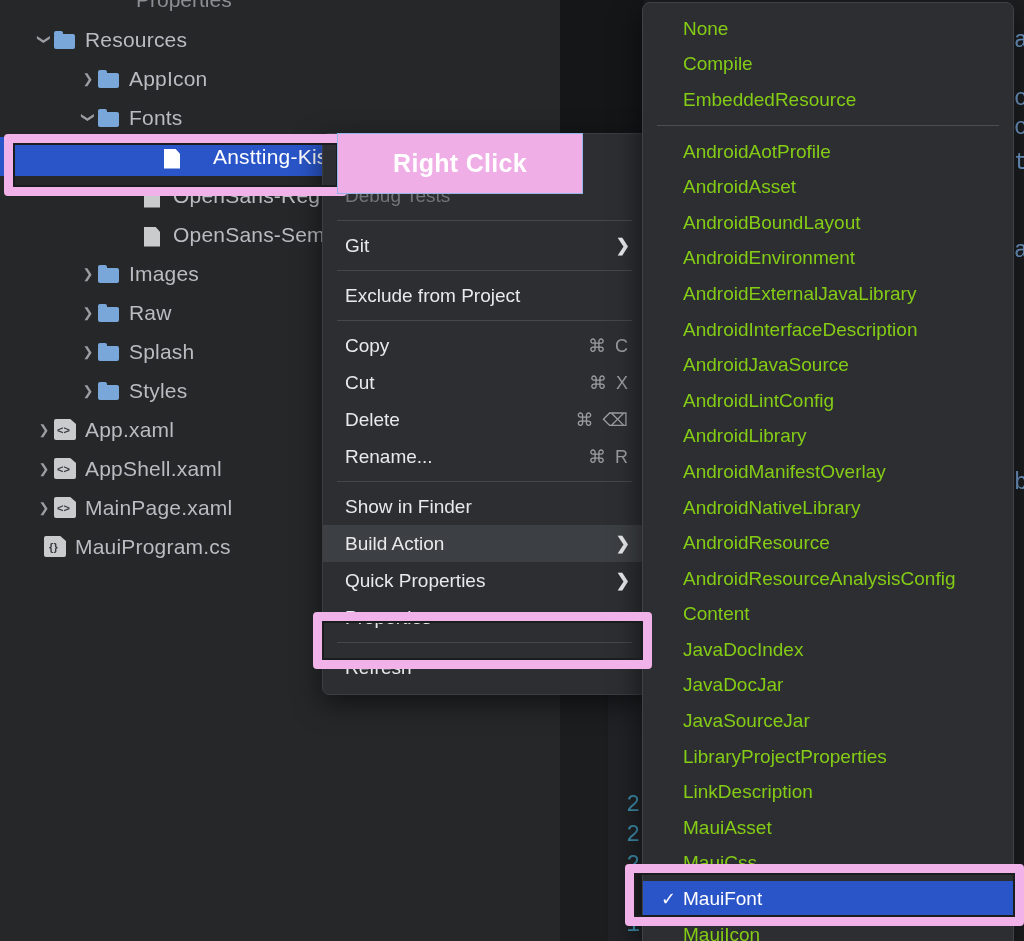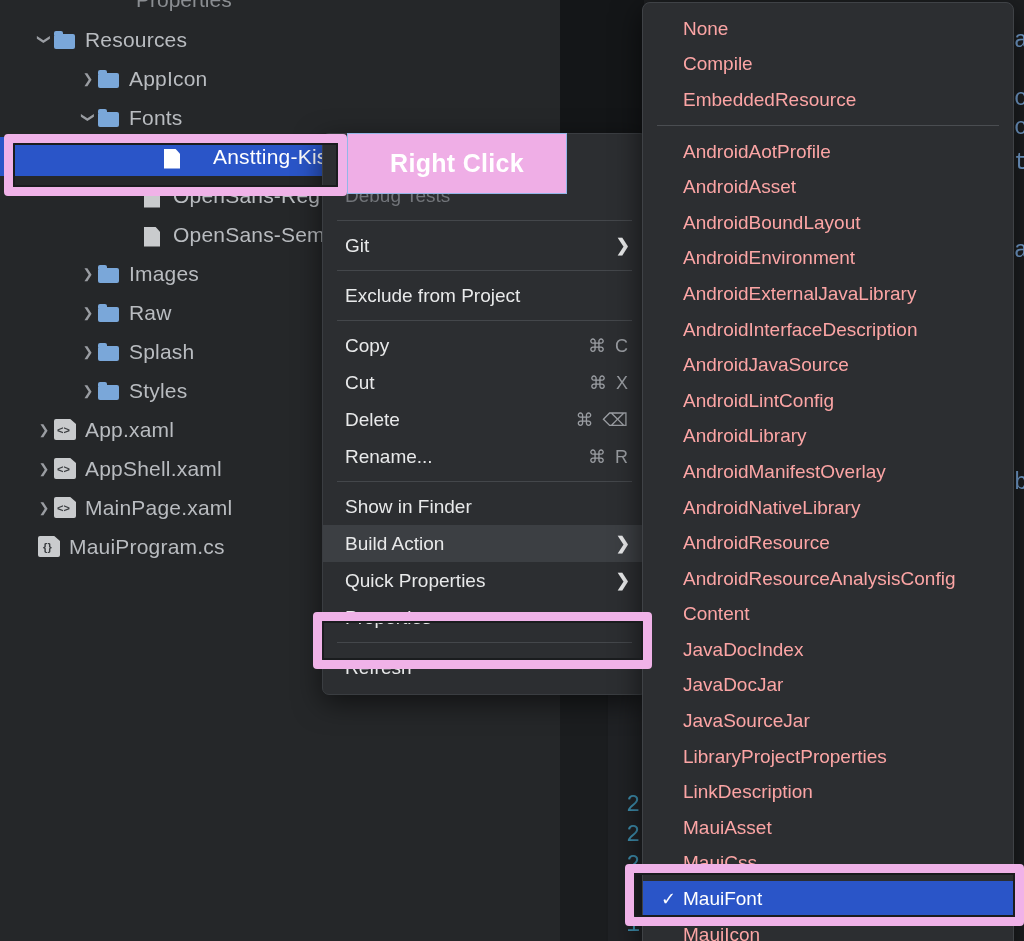--- a/index.html
+++ b/index.html
@@ -151,21 +151,21 @@
     border: 1px solid #3f4246;
     border-radius: 8px;
     box-shadow: 0 8px 30px rgba(0,0,0,.6);
     padding: 8px 0 4px 0;
     overflow: hidden;
   }
   .sub-item {
     display: flex; align-items: center;
     height: 35.6px;
     padding: 0 14px 0 18px;
-    color: #fca5a5;
+    color: #84cc16;
     font-size: 19px;
     white-space: nowrap;
   }
   .sub-item .check {
     width: 22px; flex: 0 0 22px;
     font-size: 18px; color: #ffffff;
   }
   .sub-item.selected {
     background: #2a55c8; color: #ffffff;
   }
@@ -307,21 +307,21 @@
       <div class="tree-row" style="position: absolute; top: 449px; left: 0px; width: 560px; padding-left: 34px;">
         <span class="chevron">❯</span>
         <span class="ico code"></span>
         <span class="tree-label">AppShell.xaml</span>
       </div>
       <div class="tree-row" style="position: absolute; top: 488px; left: 0px; width: 560px; padding-left: 34px;">
         <span class="chevron">❯</span>
         <span class="ico code"></span>
         <span class="tree-label">MainPage.xaml</span>
       </div>
-      <div class="tree-row" style="position: absolute; top: 527px; left: 0px; width: 560px; padding-left: 18px;">
+      <div class="tree-row" style="position: absolute; top: 527px; left: 0px; width: 560px; padding-left: 24px;">
         <span class="chevron empty">❯</span>
         <span class="ico braces"></span>
         <span class="tree-label">MauiProgram.cs</span>
       </div>
     </div>
 
   <div class="ctx-menu" id="ctx-menu">
       <div class="ctx-item disabled">
         <span class="ctx-label">Run Tests</span>
       </div>
@@ -488,17 +488,17 @@
   </div>
 
   <div class="annot" style="left:313px; top:612px; width:339px; height:57px;">
     <div class="annot-inner"></div>
   </div>
 
   <div class="annot" style="left:625px; top:864px; width:399px; height:62px;">
     <div class="annot-inner"></div>
   </div>
 
-  <div class="callout" style="left:347px; top:133px; width:220px; height:61px;">
+  <div class="callout" style="left:337px; top:133px; width:246px; height:61px;">
     <span>Right Click</span>
   </div>
 
 </div>
 
 </body></html>

